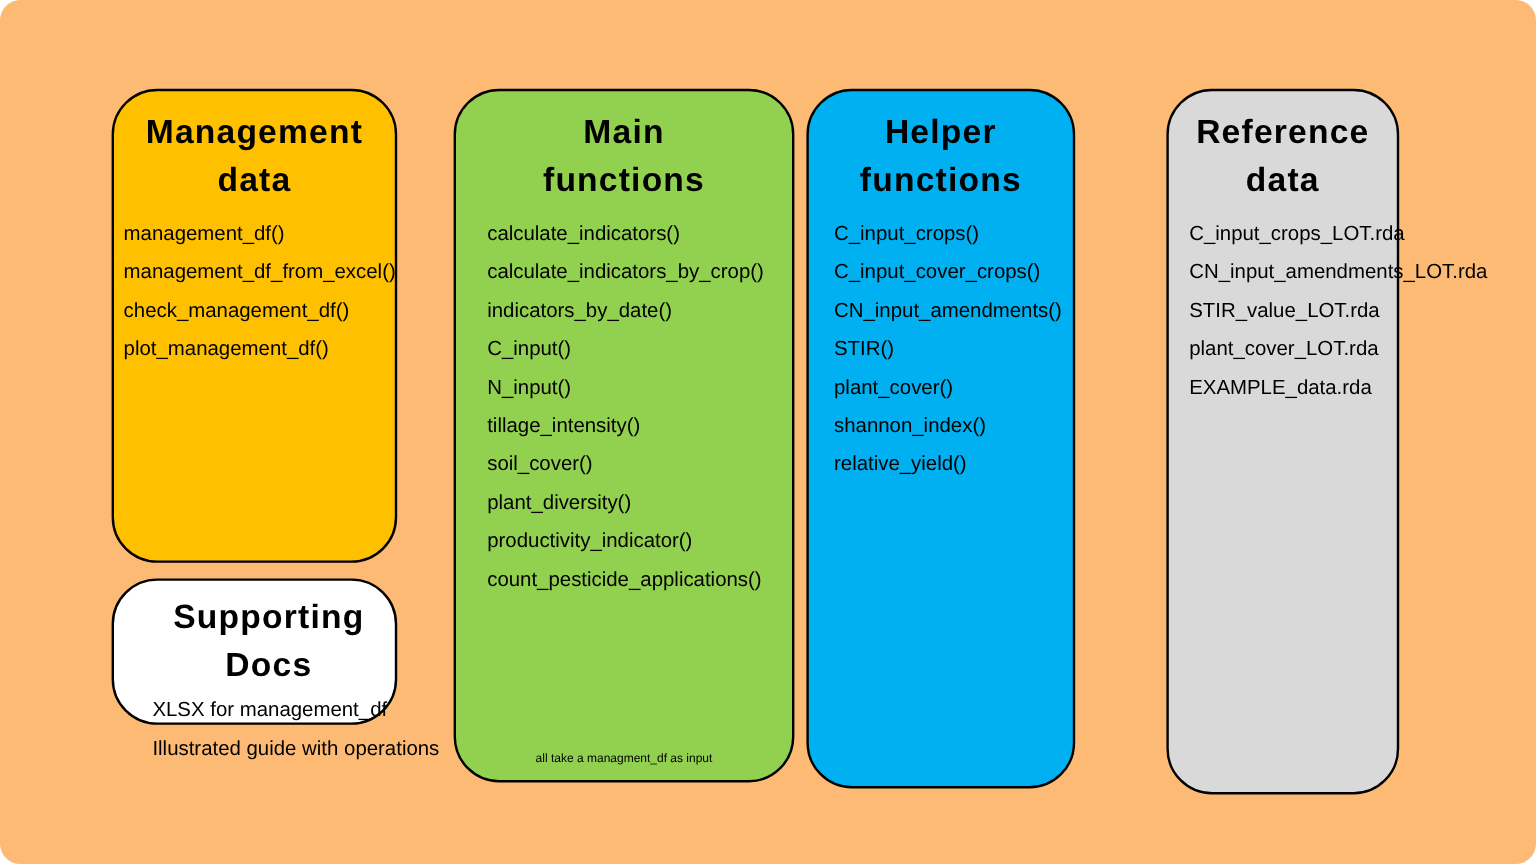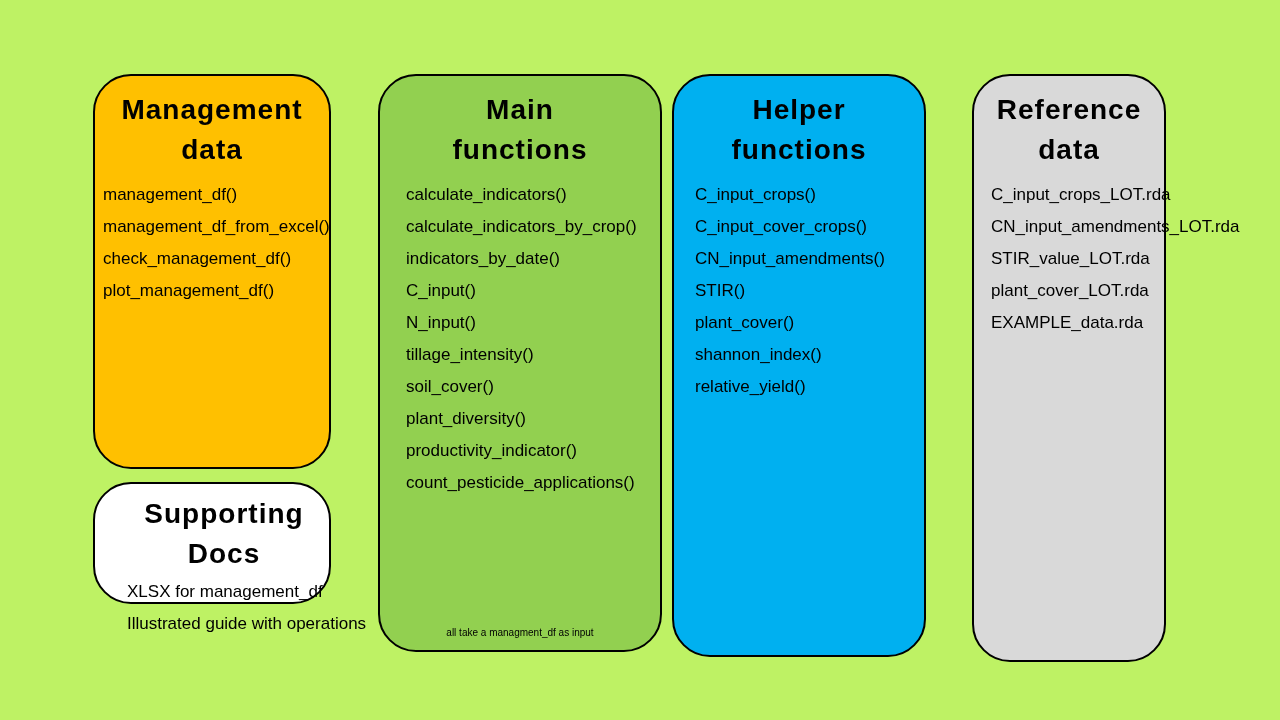--- a/index.html
+++ b/index.html
@@ -5,22 +5,23 @@
   html, body {
     margin: 0;
     padding: 0;
     background: #ffffff;
     font-family: "Liberation Sans", sans-serif;
   }
   .canvas {
     position: relative;
     width: 1280px;
     height: 720px;
-    background: #bef264;
+    background: #fdba74;
     overflow: hidden;
+    border-radius: 17px;
   }
   .box {
     position: absolute;
     box-sizing: border-box;
     border: 2.5px solid #000000;
     border-radius: 38px;
     color: #000000;
   }
   .title {
     font-weight: bold;
@@ -55,21 +56,21 @@
   #box-management { left: 93px;  top: 74px;  width: 238px; height: 395px; }
   #box-management .items { padding-left: 8px; }
 
   #box-supporting { left: 93px;  top: 482px; width: 238px; height: 122px; padding-left: 24px; }
   #box-supporting .title { padding-top: 10px; }
   #box-supporting .items { margin-top: 2px; padding-left: 8px; }
 
   #box-main       { left: 378px; top: 74px;  width: 284px; height: 578px; }
   #box-main .items { padding-left: 26px; }
 
-  #box-helper     { left: 672px; top: 74px;  width: 254px; height: 583px; }
+  #box-helper     { left: 672px; top: 74px;  width: 224px; height: 583px; }
   #box-helper .items { padding-left: 21px; }
 
   #box-reference  { left: 972px; top: 74px;  width: 194px; height: 588px; }
   #box-reference .items { padding-left: 17px; }
 </style>
 </head>
 <body>
 
 <div class="canvas">
 

